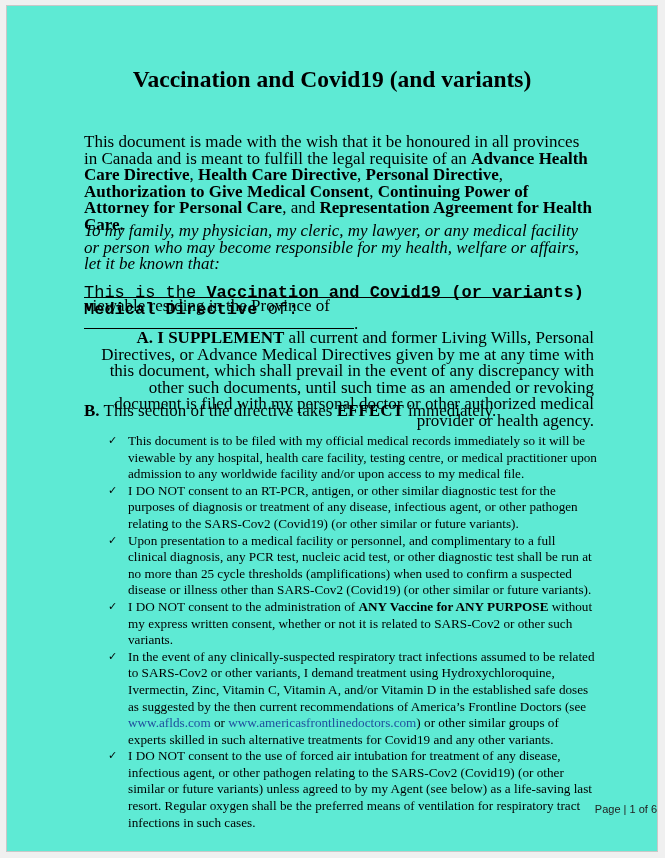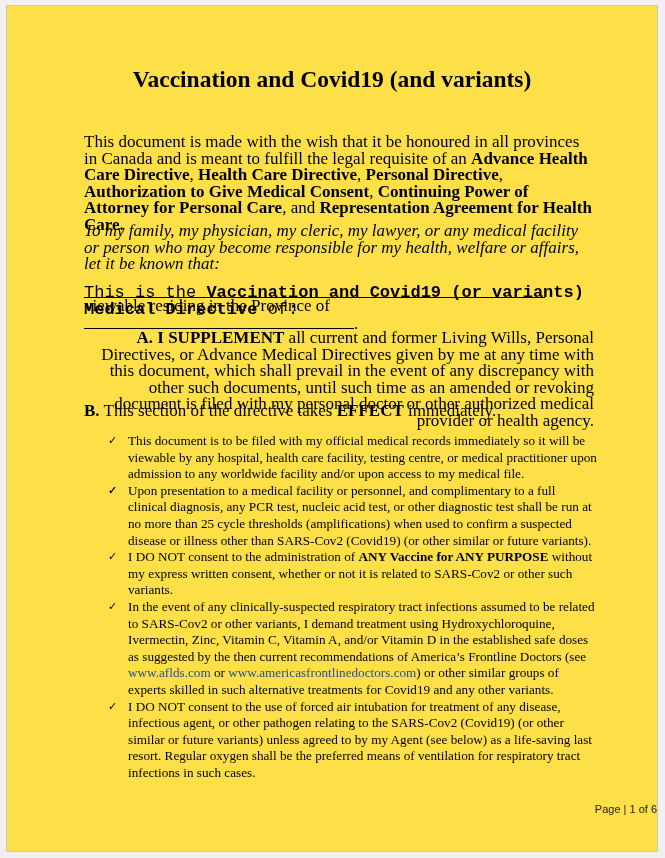--- a/index.html
+++ b/index.html
@@ -8,21 +8,21 @@
     background: #f0f0f0;
     position: relative;
     overflow: hidden;
     font-family: "Liberation Serif", "DejaVu Serif", serif;
     color: #000;
   }
   .page {
     position: absolute;
     left: 6px; top: 5px;
     width: 652px; height: 847px;
-    background: #fde047;
+    background: #5eead4;
     border: 1px solid #c8c8c8;
     box-sizing: border-box;
   }
   .title {
     position: absolute;
     left: 0; right: 0; top: 60px;
     text-align: center;
     font-weight: bold;
     font-size: 23.5px;
     line-height: 27px;
@@ -105,20 +105,21 @@
 
   <p class="content secB"><b>B.</b><span> This section of the directive takes </span><b>EFFECT</b><span> immediately.</span></p>
 
   <ul class="checks">
     <li>
       <span class="chk">✓</span>
       <span>This document is to be filed with my official medical records immediately so it will be viewable by any hospital, health care facility, testing centre, or medical practitioner upon admission to any worldwide facility and/or upon access to my medical file.</span>
     </li>
     <li>
       <span class="chk">✓</span>
+      <span>I DO NOT consent to an RT-PCR, antigen, or other similar diagnostic test for the purposes of diagnosis or treatment of any disease, infectious agent, or other pathogen relating to the SARS-Cov2 (Covid19) (or other similar or future variants).</span>
     </li>
     <li>
       <span class="chk">✓</span>
       <span>Upon presentation to a medical facility or personnel, and complimentary to a full clinical diagnosis, any PCR test, nucleic acid test, or other diagnostic test shall be run at no more than 25 cycle thresholds (amplifications) when used to confirm a suspected disease or illness other than SARS-Cov2 (Covid19) (or other similar or future variants).</span>
     </li>
     <li>
       <span class="chk">✓</span>
       <span>I DO NOT consent to the administration of </span><b>ANY Vaccine for ANY PURPOSE</b><span> without my express written consent, whether or not it is related to SARS-Cov2 or other such variants.</span>
     </li>
     <li>

